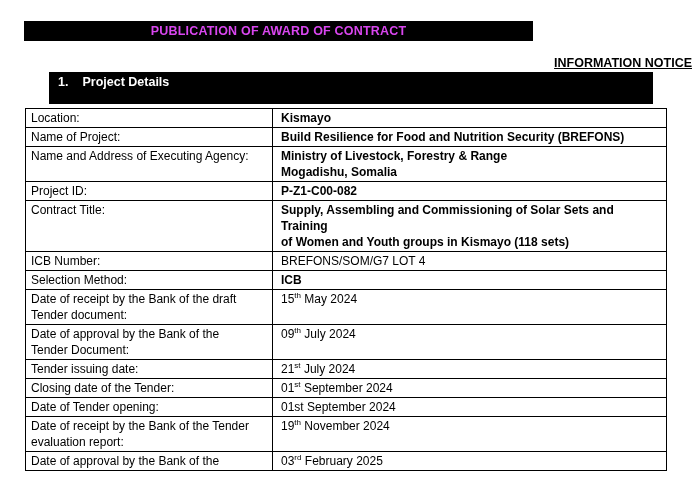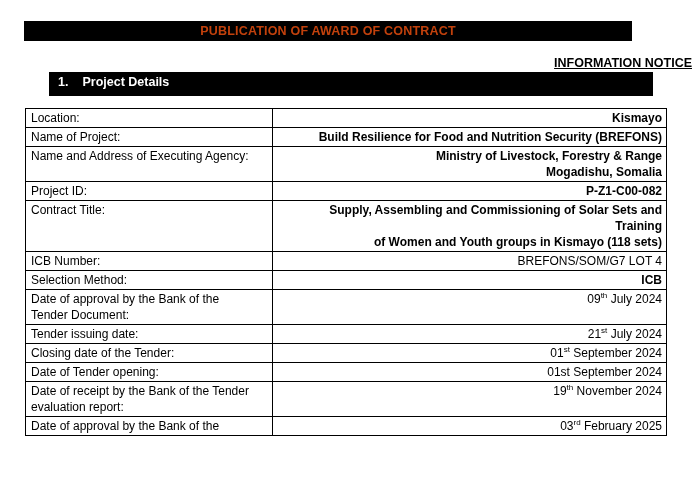--- a/index.html
+++ b/index.html
@@ -8,42 +8,42 @@
     width: 692px;
     height: 480px;
     background: #ffffff;
     font-family: "Liberation Sans", "DejaVu Sans", sans-serif;
     color: #000000;
     overflow: hidden;
   }
   .title-bar {
     position: absolute;
     left: 24px; top: 21px;
-    width: 608px; height: 20px;
+    width: 509px; height: 20px;
     background: #000000;
-    color: #c2410c;
+    color: #d946ef;
     font-size: 12.5px;
     font-weight: bold;
     line-height: 20px;
     text-align: center;
     letter-spacing: 0.2px;
   }
   .notice {
     position: absolute;
     left: 0; top: 56px;
     width: 692px;
     text-align: right;
     font-size: 12.5px;
     font-weight: bold;
     text-decoration: underline;
   }
   .section-bar {
     position: absolute;
     left: 49px; top: 72px;
-    width: 604px; height: 24px;
+    width: 604px; height: 32px;
     box-sizing: border-box;
     background: #000000;
     color: #ffffff;
     font-size: 12.5px;
     font-weight: bold;
     line-height: 21px;
     padding-left: 9px;
   }
   .section-title { margin-left: 14px; }
   table.doc-table {
@@ -54,21 +54,21 @@
     table-layout: fixed;
   }
   .doc-table td {
     border: 1px solid #000000;
     font-size: 12px;
     line-height: 16px;
     vertical-align: top;
     padding: 1px 4px 1px 5px;
   }
   .doc-table td.label { width: 237px; margin-left: 32px; }
-  .doc-table td.value { padding-left: 8px; text-align: right; }
+  .doc-table td.value { padding-left: 8px; }
   .doc-table td.bold { font-weight: bold; }
   .doc-table sup {
     font-size: 8px;
     line-height: 0;
     vertical-align: super;
   }
 </style>
 </head>
 <body>
 
@@ -106,20 +106,24 @@
       </tr>
       <tr>
         <td class="label"><span>ICB Number:</span></td>
         <td class="value"><span>BREFONS/SOM/G7 LOT 4</span></td>
       </tr>
       <tr>
         <td class="label"><span>Selection Method:</span></td>
         <td class="value bold"><span>ICB</span></td>
       </tr>
       <tr>
+        <td class="label"><span>Date of receipt by the Bank of the draft</span><br><span>Tender document:</span></td>
+        <td class="value"><span>15</span><sup>th</sup><span> May 2024</span></td>
+      </tr>
+      <tr>
         <td class="label"><span>Date of approval by the Bank of the</span><br><span>Tender Document:</span></td>
         <td class="value"><span>09</span><sup>th</sup><span> July 2024</span></td>
       </tr>
       <tr>
         <td class="label"><span>Tender issuing date:</span></td>
         <td class="value"><span>21</span><sup>st</sup><span> July 2024</span></td>
       </tr>
       <tr>
         <td class="label"><span>Closing date of the Tender:</span></td>
         <td class="value"><span>01</span><sup>st</sup><span> September 2024</span></td>

